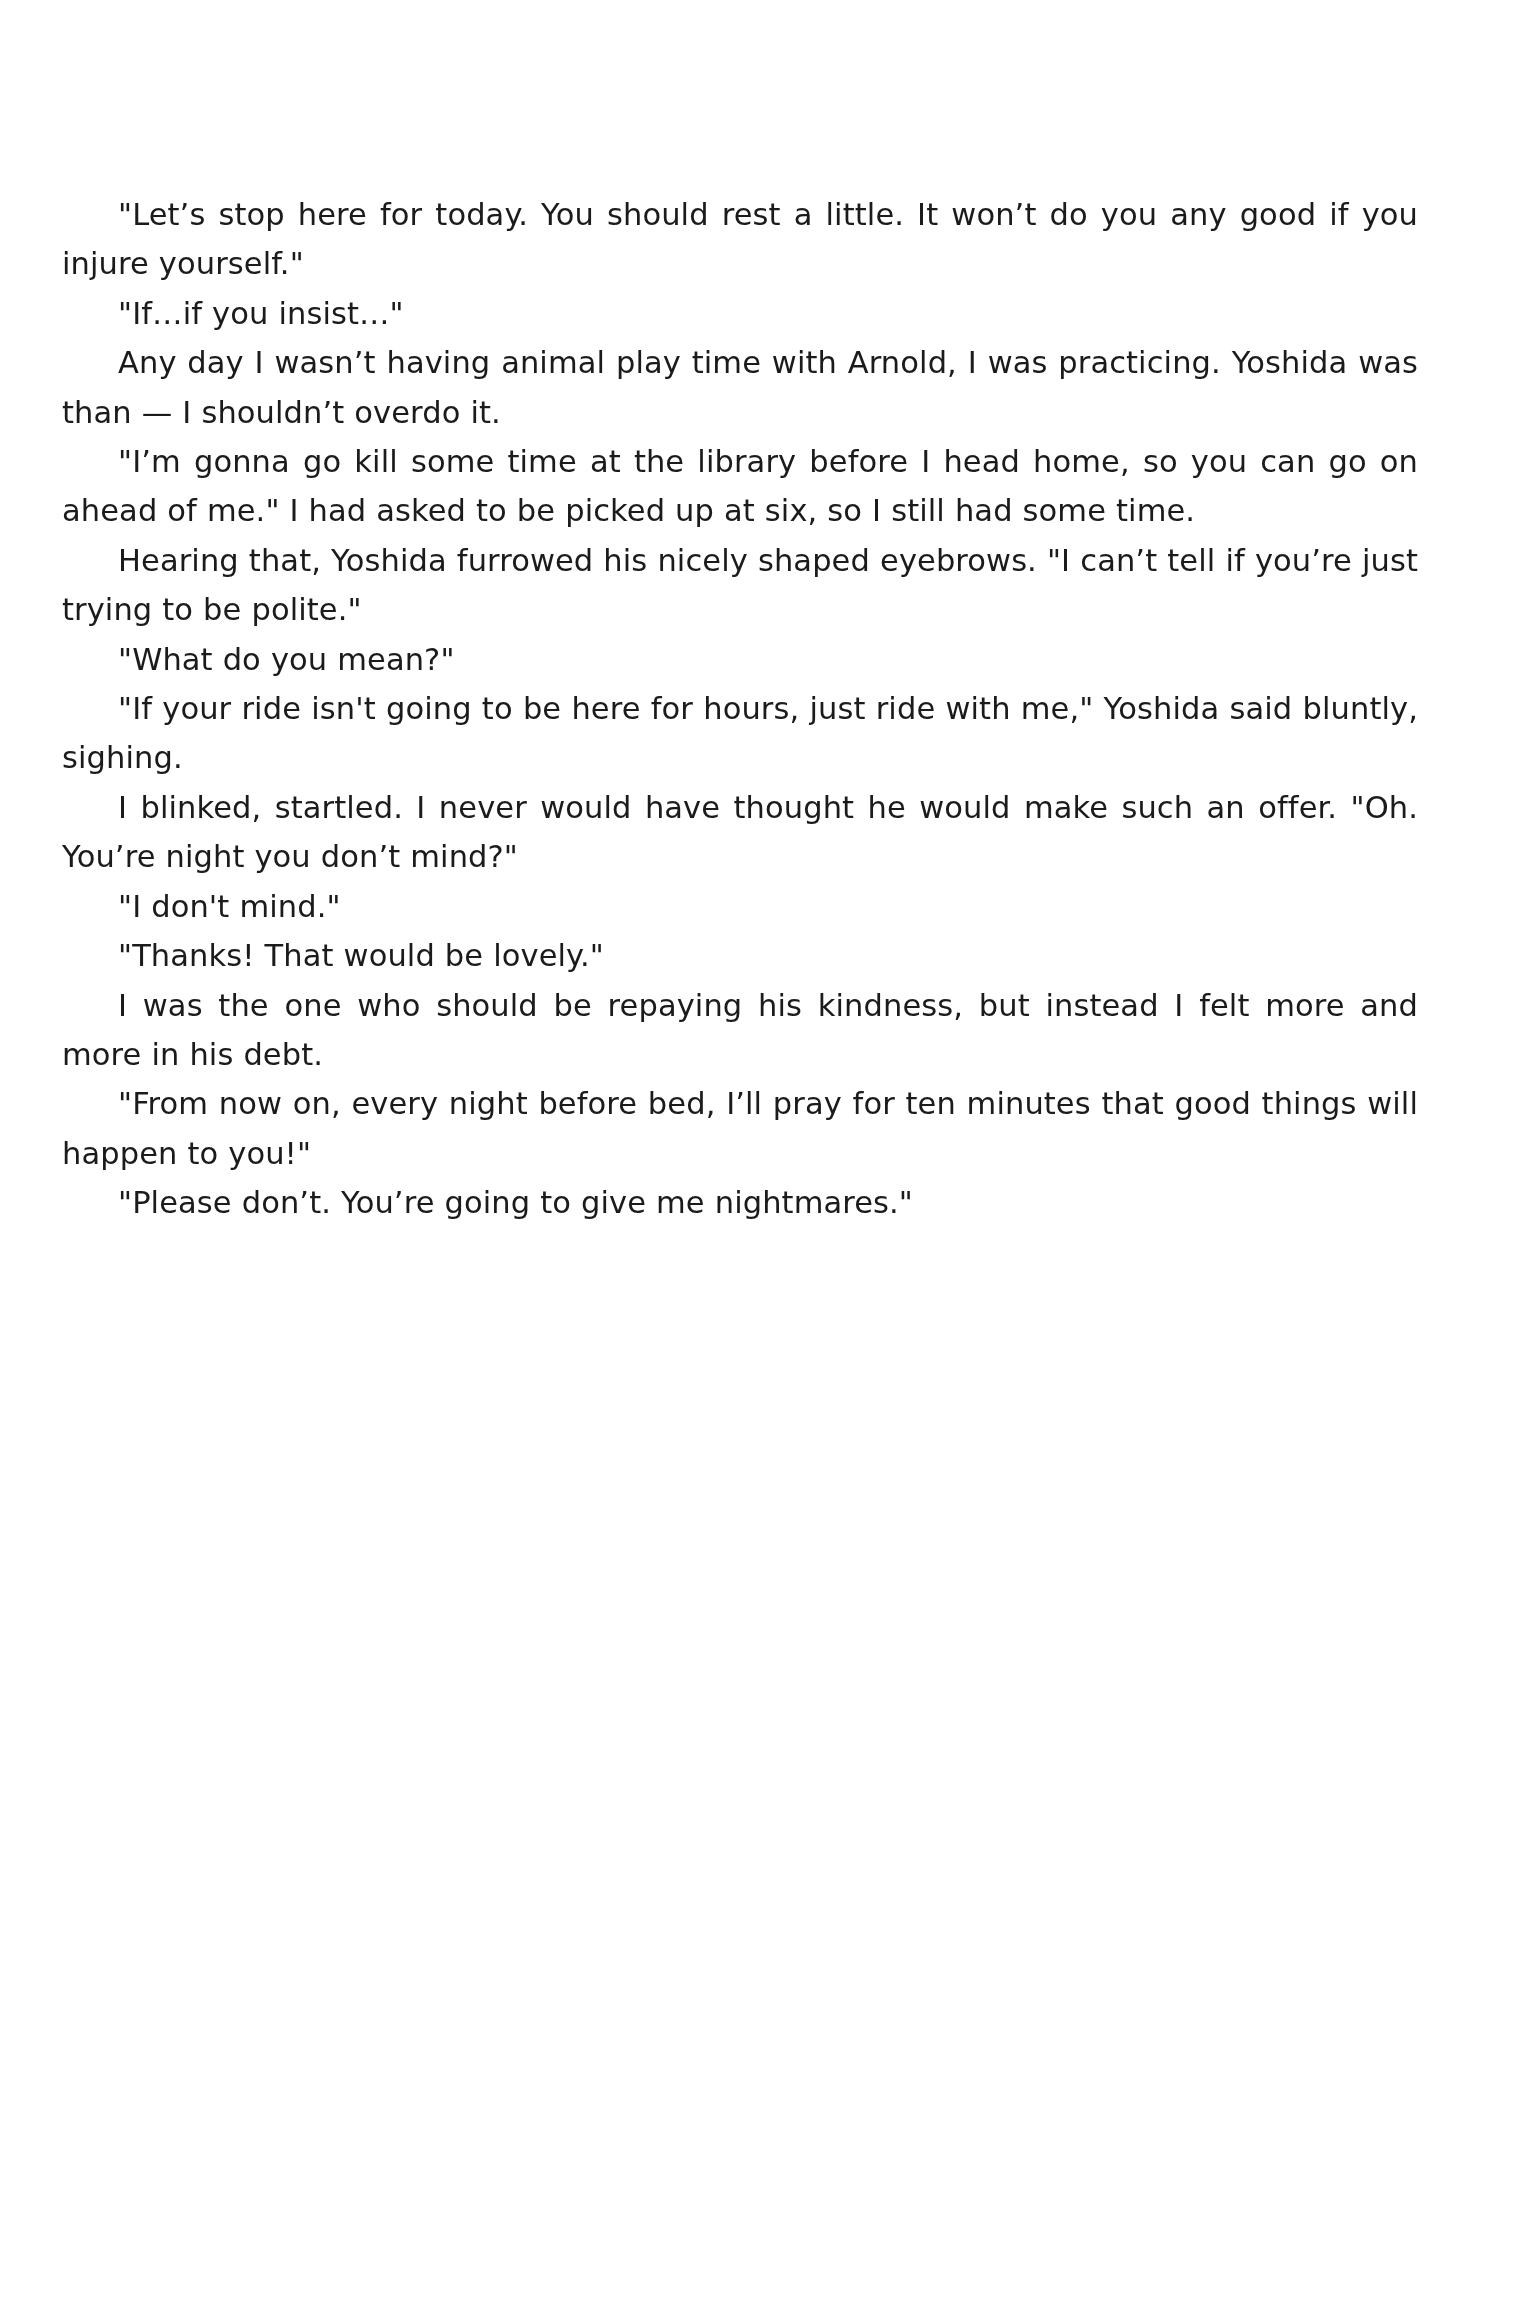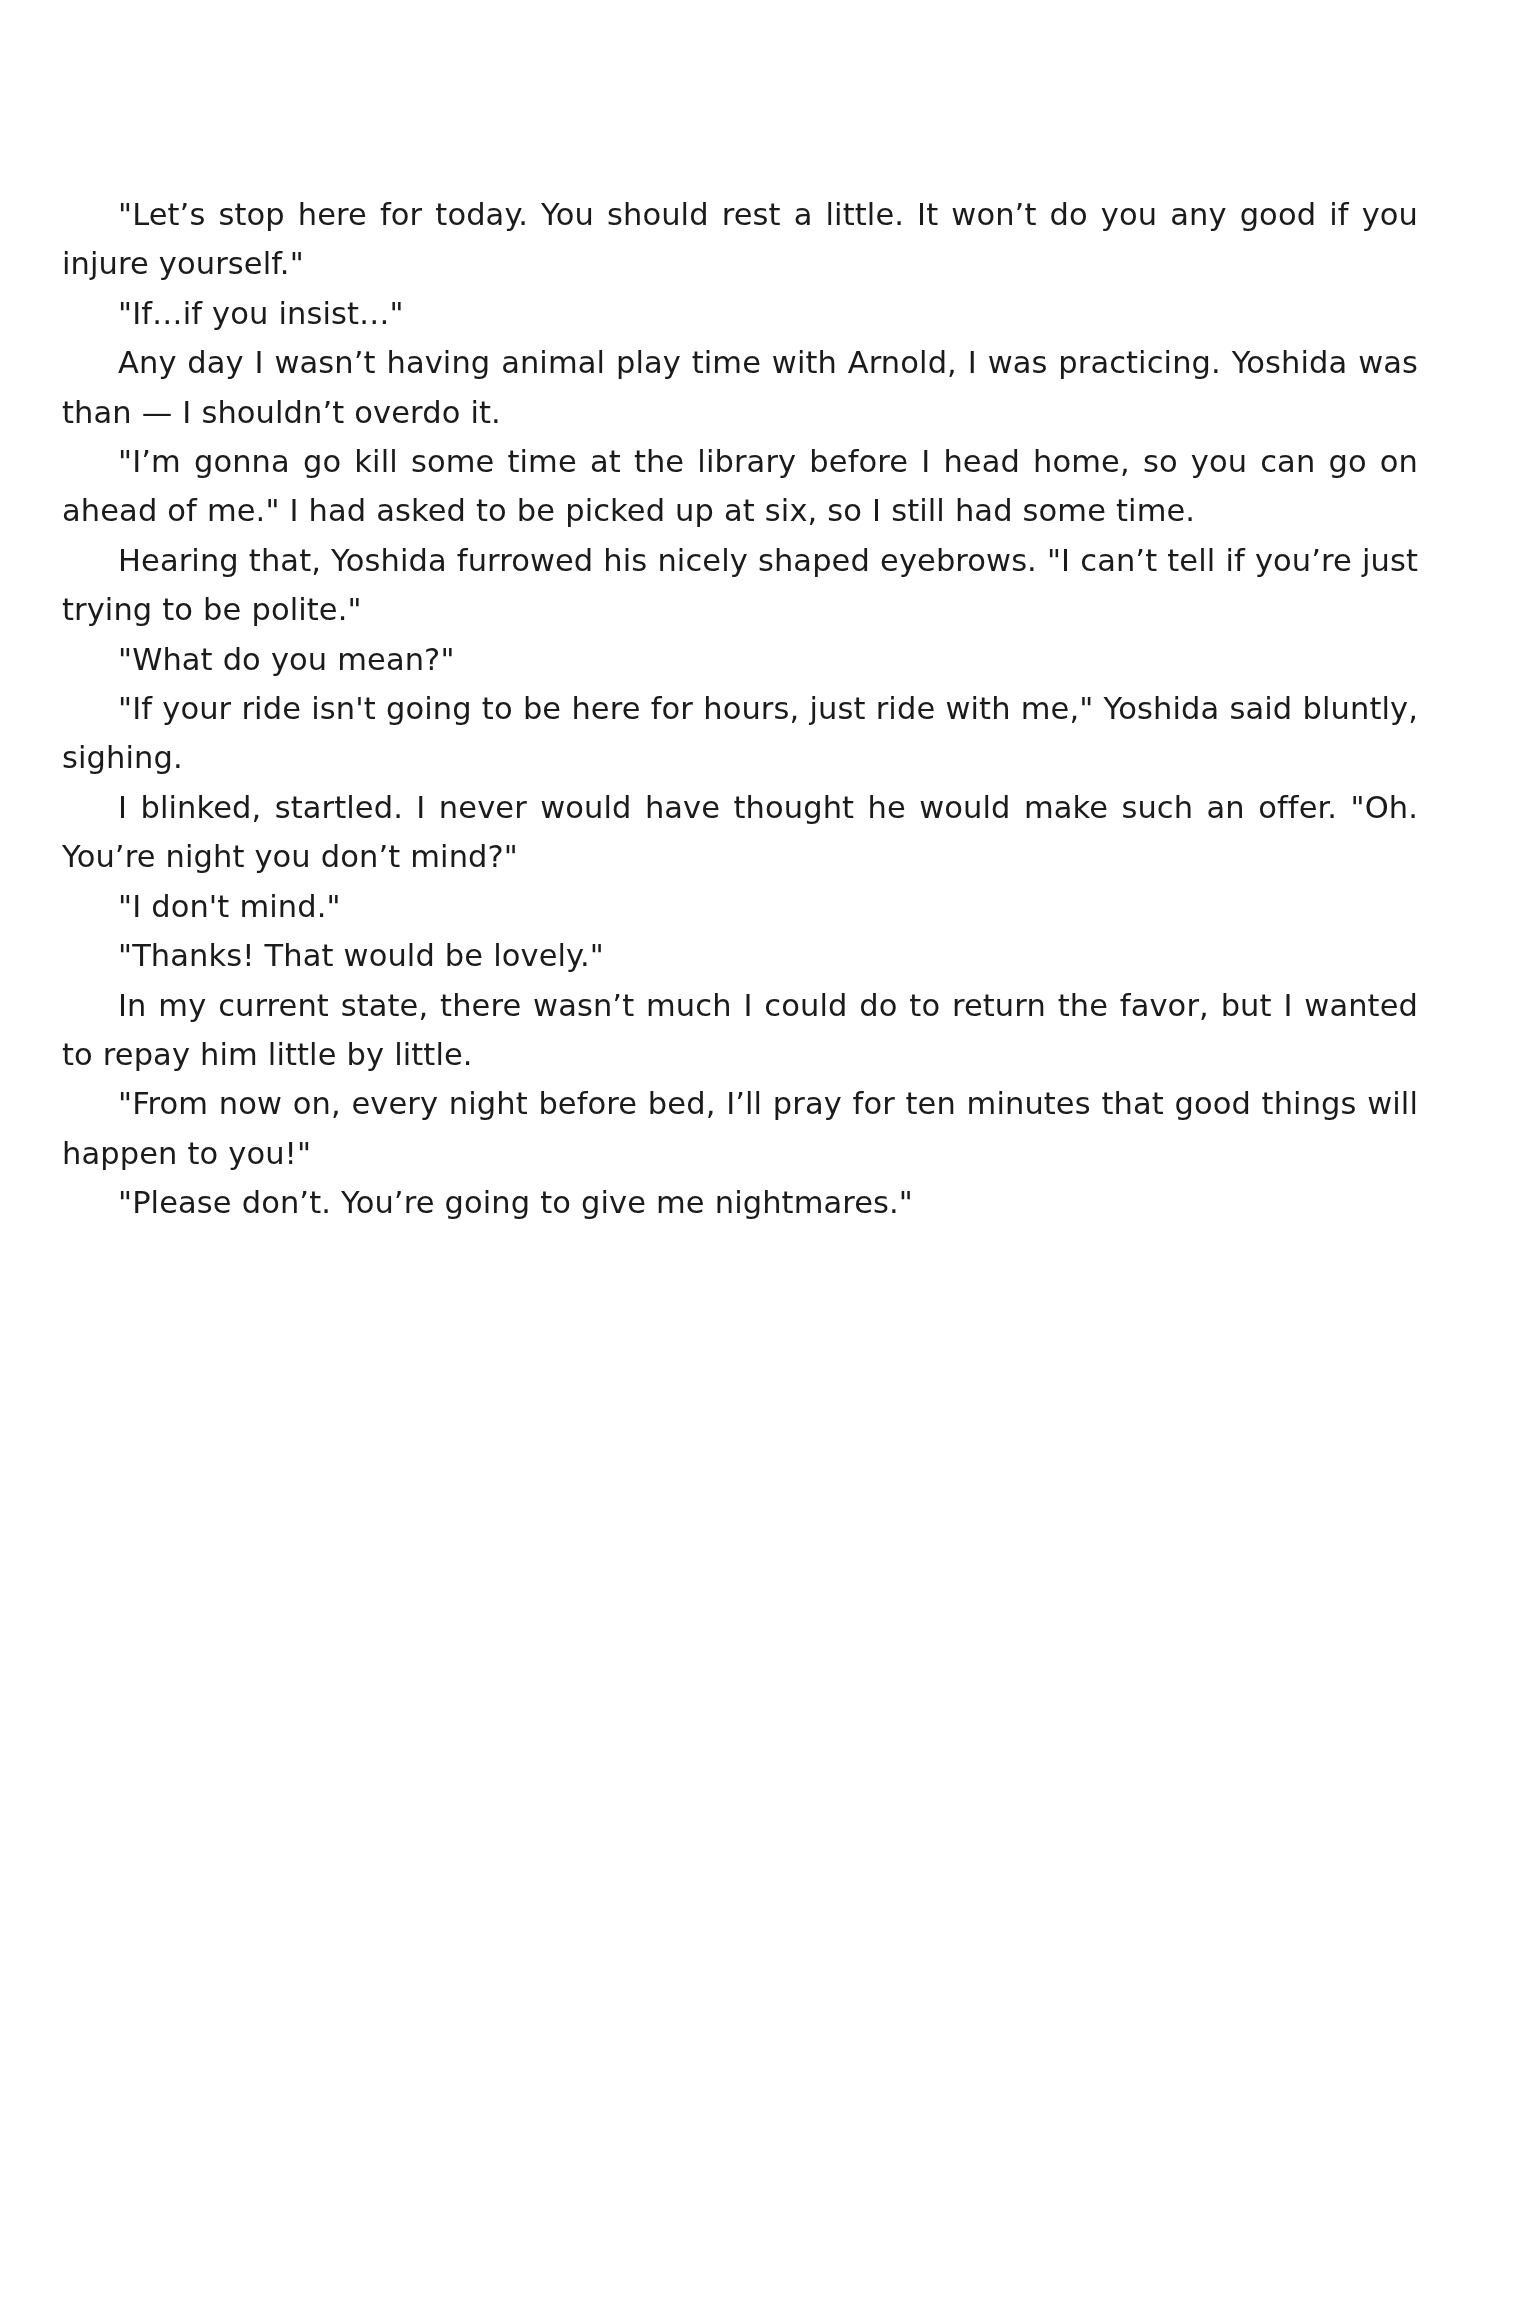--- a/index.html
+++ b/index.html
@@ -40,17 +40,17 @@
     <p class="para">"Let’s stop here for today. You should rest a little. It won’t do you any good if you injure yourself."</p>
     <p class="para">"If…if you insist…"</p>
     <p class="para">Any day I wasn’t having animal play time with Arnold, I was practicing. Yoshida was than — I shouldn’t overdo it.</p>
     <p class="para">"I’m gonna go kill some time at the library before I head home, so you can go on ahead of me." I had asked to be picked up at six, so I still had some time.</p>
     <p class="para">Hearing that, Yoshida furrowed his nicely shaped eyebrows. "I can’t tell if you’re just trying to be polite."</p>
     <p class="para">"What do you mean?"</p>
     <p class="para">"If your ride isn't going to be here for hours, just ride with me," Yoshida said bluntly, sighing.</p>
     <p class="para">I blinked, startled. I never would have thought he would make such an offer. "Oh. You’re night you don’t mind?"</p>
     <p class="para">"I don't mind."</p>
     <p class="para">"Thanks! That would be lovely."</p>
-    <p class="para">In my current state, there wasn’t much I could do to return the favor, but I wanted to repay him little by little.</p>
+    <p class="para">I was the one who should be repaying his kindness, but instead I felt more and more in his debt.</p>
     <p class="para">"From now on, every night before bed, I’ll pray for ten minutes that good things will happen to you!"</p>
     <p class="para">"Please don’t. You’re going to give me nightmares."</p>
   </div>
 </div>
 
 </body></html>

